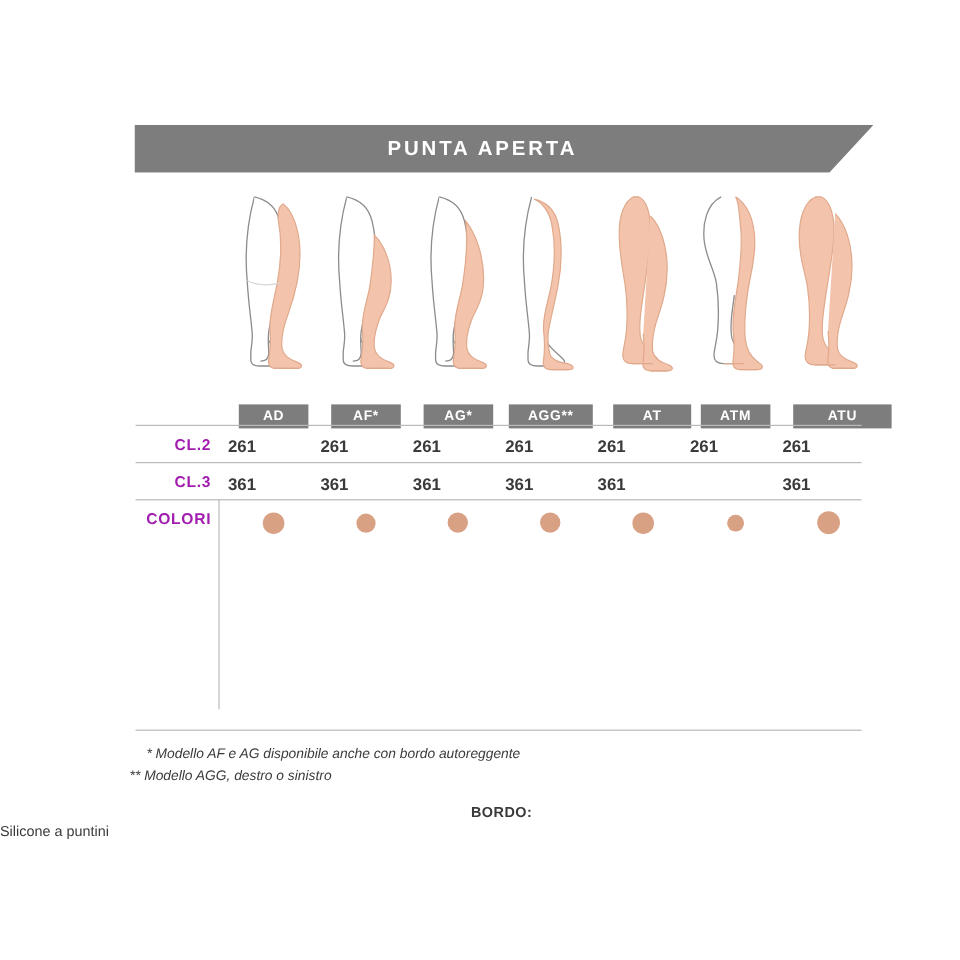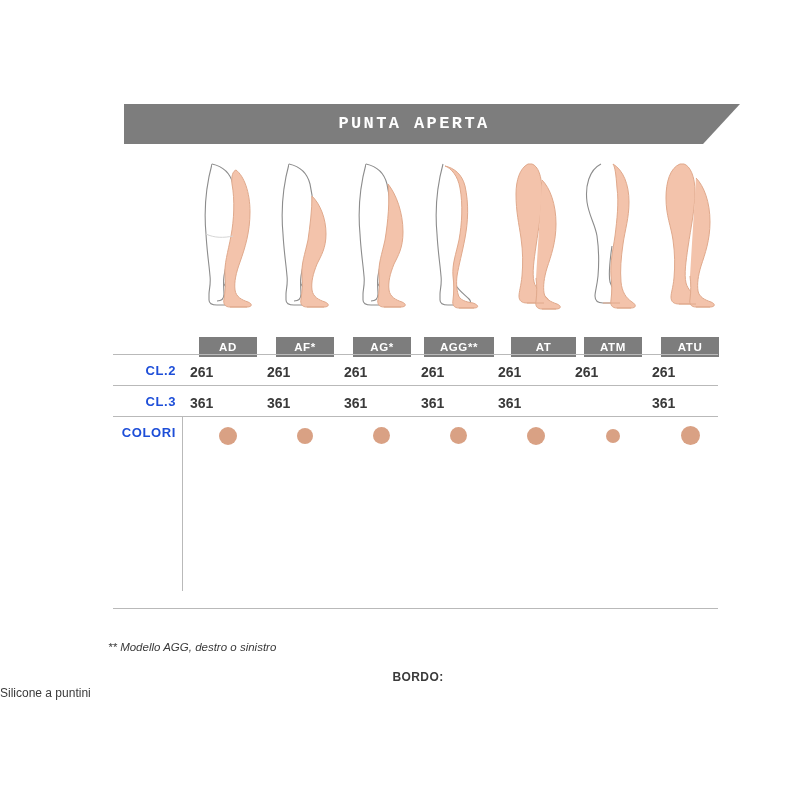--- a/index.html
+++ b/index.html
@@ -18,25 +18,24 @@
   .sheet {
     position: absolute;
     left: 0; top: 0;
     width: 800px;
     height: 800px;
   }
 
   
   .banner-wrap {
     position: absolute;
-    left: 124px;
+    left: 112px;
     top: 104px;
     width: 616px;
     height: 40px;
-    font-family: Liberation Mono, monospace;
   }
   .banner {
     position: absolute;
     left: 0; top: 0;
     width: 100%;
     height: 100%;
     background: #7d7d7d;
     -webkit-clip-path: polygon(0 0, 100% 0, 94% 100%, 0 100%);
     clip-path: polygon(0 0, 100% 0, 94% 100%, 0 100%);
   }
@@ -90,21 +89,21 @@
     font-weight: bold;
     text-align: center;
     letter-spacing: 0.6px;
   }
 
   
   .rowlabel {
     position: absolute;
     font-size: 13px;
     font-weight: bold;
-    color: #1d4ed8;
+    color: #a21caf;
     letter-spacing: 0.6px;
     text-align: right;
   }
   .cellval {
     position: absolute;
     font-size: 14px;
     font-weight: bold;
     color: #3a3a3a;
     text-align: left;
     width: 76px;
@@ -252,21 +251,21 @@
 
   </div>
 
   <div class="chips">
     <div class="chip" style="left:9px;width:58px;">AD</div>
     <div class="chip" style="left:86px;width:58px;">AF*</div>
     <div class="chip" style="left:163px;width:58px;">AG*</div>
     <div class="chip" style="left:234px;width:70px;">AGG**</div>
     <div class="chip" style="left:321px;width:65px;">AT</div>
     <div class="chip" style="left:394px;width:58px;">ATM</div>
-    <div class="chip" style="left:471px;width:58px;">ATU</div>
+    <div class="chip" style="left:471px;width:82px;">ATU</div>
   </div>
 
   <div class="hline" style="left:113px;top:354px;width:605px;"></div>
   <div class="hline" style="left:113px;top:385px;width:605px;"></div>
   <div class="hline" style="left:113px;top:416px;width:605px;"></div>
   <div class="vline" style="left:182px;top:416px;height:175px;"></div>
   <div class="hline" style="left:113px;top:608px;width:605px;"></div>
 
   <div class="rowlabel" style="left:80px;top:363px;width:96px;">CL.2</div>
   <div class="rowlabel" style="left:80px;top:394px;width:96px;">CL.3</div>
@@ -289,18 +288,19 @@
   <div class="cellval" style="left:652px;top:395px;">361</div>
 
   <div class="dot" style="left:219px;top:427px;width:18px;height:18px;background:#d9a184;"></div>
   <div class="dot" style="left:297px;top:428px;width:16px;height:16px;background:#d9a184;"></div>
   <div class="dot" style="left:373px;top:427px;width:17px;height:17px;background:#d9a184;"></div>
   <div class="dot" style="left:450px;top:427px;width:17px;height:17px;background:#d9a184;"></div>
   <div class="dot" style="left:527px;top:427px;width:18px;height:18px;background:#d9a184;"></div>
   <div class="dot" style="left:606px;top:429px;width:14px;height:14px;background:#d9a184;"></div>
   <div class="dot" style="left:681px;top:426px;width:19px;height:19px;background:#d9a184;"></div>
 
+  <div class="note" style="left:122px;top:623px;">*  Modello AF e AG disponibile anche con bordo autoreggente</div>
   <div class="note" style="left:108px;top:641px;">** Modello AGG, destro o sinistro</div>
 
   <div class="bordo-title" style="top:670px;">BORDO:</div>
   <div class="bordo-sub" style="top:686px;">Silicone a puntini</div>
 
 </div>
 
 </body></html>

